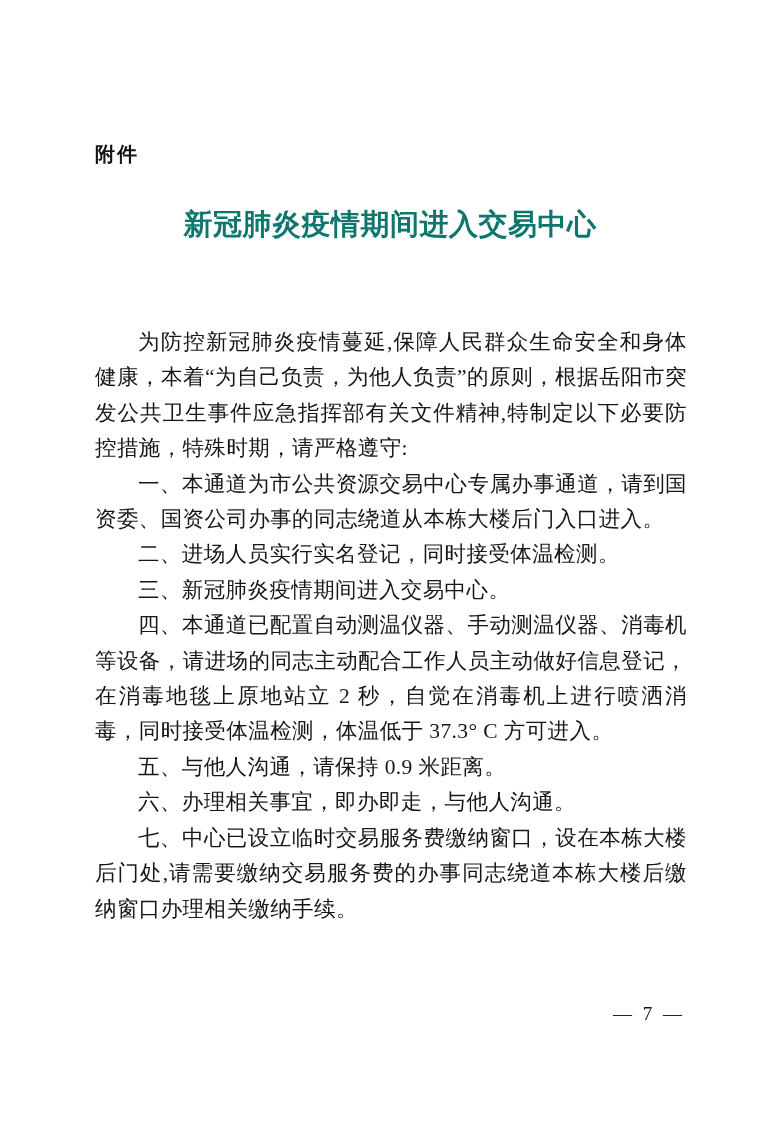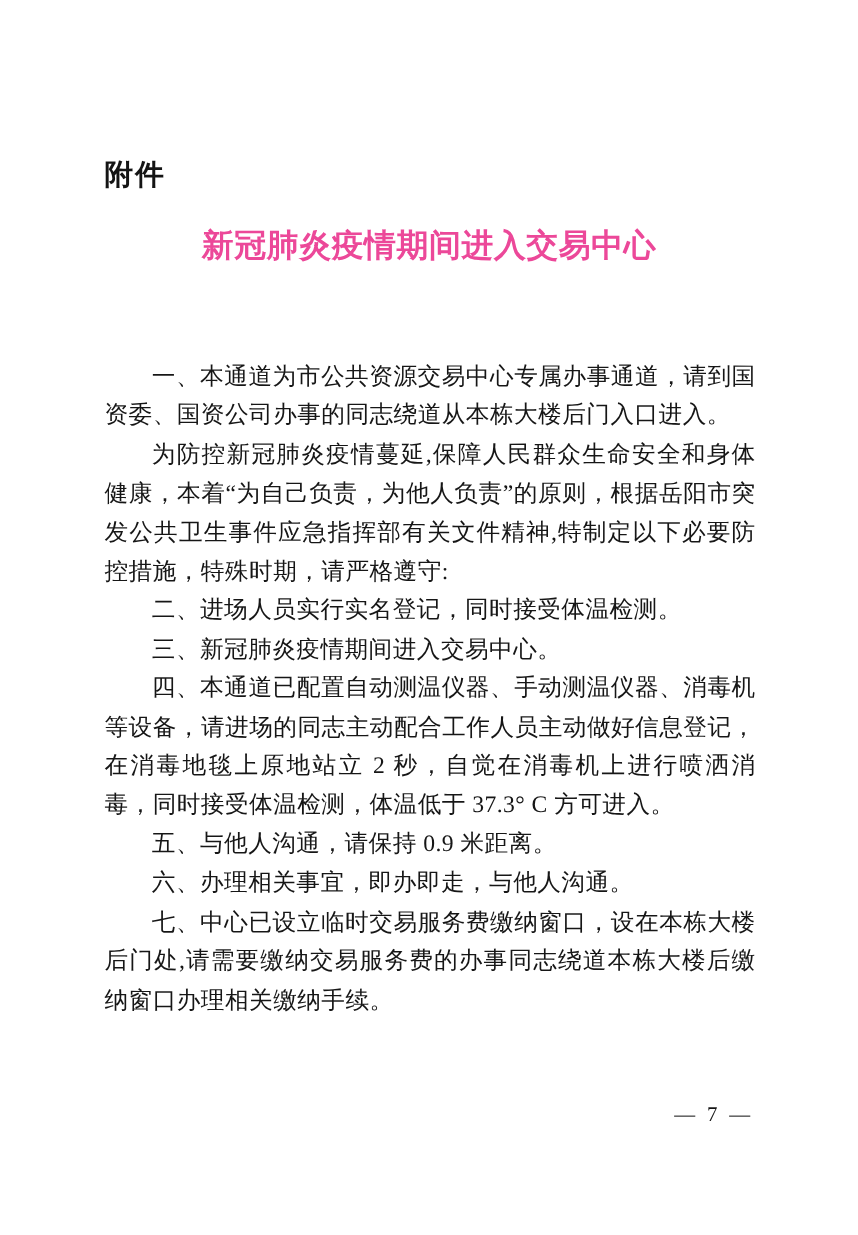--- a/index.html
+++ b/index.html
@@ -16,37 +16,37 @@
     font-family: "Liberation Serif", "DejaVu Serif", serif;
     overflow: hidden;
     box-sizing: border-box;
   }
   .attachment-label {
     position: absolute;
     left: 95px;
     top: 141px;
     font-family: "Liberation Sans", "DejaVu Sans", sans-serif;
     font-weight: 600;
-    font-size: 26px;
+    font-size: 20px;
     letter-spacing: 2px;
     color: #141414;
   }
   .title-block {
     position: absolute;
     left: 40px;
     right: 40px;
     top: 206px;
     text-align: center;
   }
   .title-line {
     font-weight: 700;
     font-size: 29px;
     line-height: 37px;
     letter-spacing: 0.5px;
-    color: #ec4899;
+    color: #0f766e;
     white-space: pre;
   }
   .notice-body {
     position: absolute;
     left: 95px;
     top: 325px;
     width: 592px;
     font-size: 21.5px;
     line-height: 35.4px;
     text-align: justify;
@@ -74,22 +74,22 @@
 <div class="page">
 
   <div class="attachment-label">附件</div>
 
   <div class="title-block">
     <div class="title-line">新冠肺炎疫情期间进入交易中心</div>
   </div>
 
   <div class="notice-body">
 
-  <p class="para">一、本通道为市公共资源交易中心专属办事通道，请到国资委、国资公司办事的同志绕道从本栋大楼后门入口进入。</p>
-      <p class="para">为防控新冠肺炎疫情蔓延,保障人民群众生命安全和身体健康，本着“为自己负责，为他人负责”的原则，根据岳阳市突发公共卫生事件应急指挥部有关文件精神,特制定以下必要防控措施，特殊时期，请严格遵守:</p>
+  <p class="para">为防控新冠肺炎疫情蔓延,保障人民群众生命安全和身体健康，本着“为自己负责，为他人负责”的原则，根据岳阳市突发公共卫生事件应急指挥部有关文件精神,特制定以下必要防控措施，特殊时期，请严格遵守:</p>
+      <p class="para">一、本通道为市公共资源交易中心专属办事通道，请到国资委、国资公司办事的同志绕道从本栋大楼后门入口进入。</p>
       <p class="para">二、进场人员实行实名登记，同时接受体温检测。</p>
       <p class="para">三、新冠肺炎疫情期间进入交易中心。</p>
       <p class="para">四、本通道已配置自动测温仪器、手动测温仪器、消毒机等设备，请进场的同志主动配合工作人员主动做好信息登记，在消毒地毯上原地站立 2 秒，自觉在消毒机上进行喷洒消毒，同时接受体温检测，体温低于 37.3° C 方可进入。</p>
       <p class="para">五、与他人沟通，请保持 0.9 米距离。</p>
       <p class="para">六、办理相关事宜，即办即走，与他人沟通。</p>
       <p class="para">七、中心已设立临时交易服务费缴纳窗口，设在本栋大楼后门处,请需要缴纳交易服务费的办事同志绕道本栋大楼后缴纳窗口办理相关缴纳手续。</p>
     </div>
 
   <div class="page-number">— 7 —</div>
 

